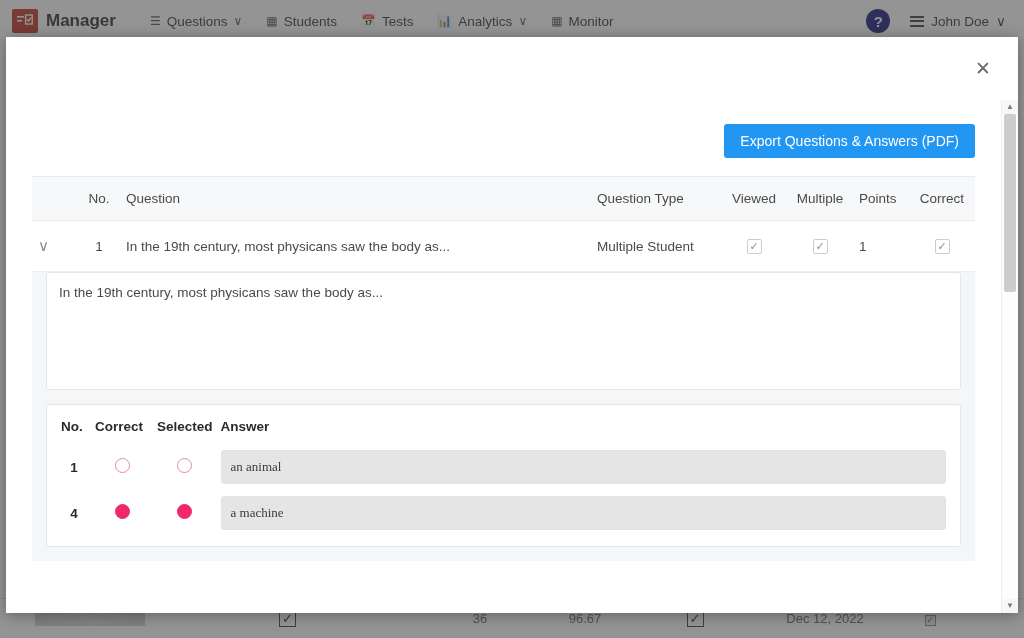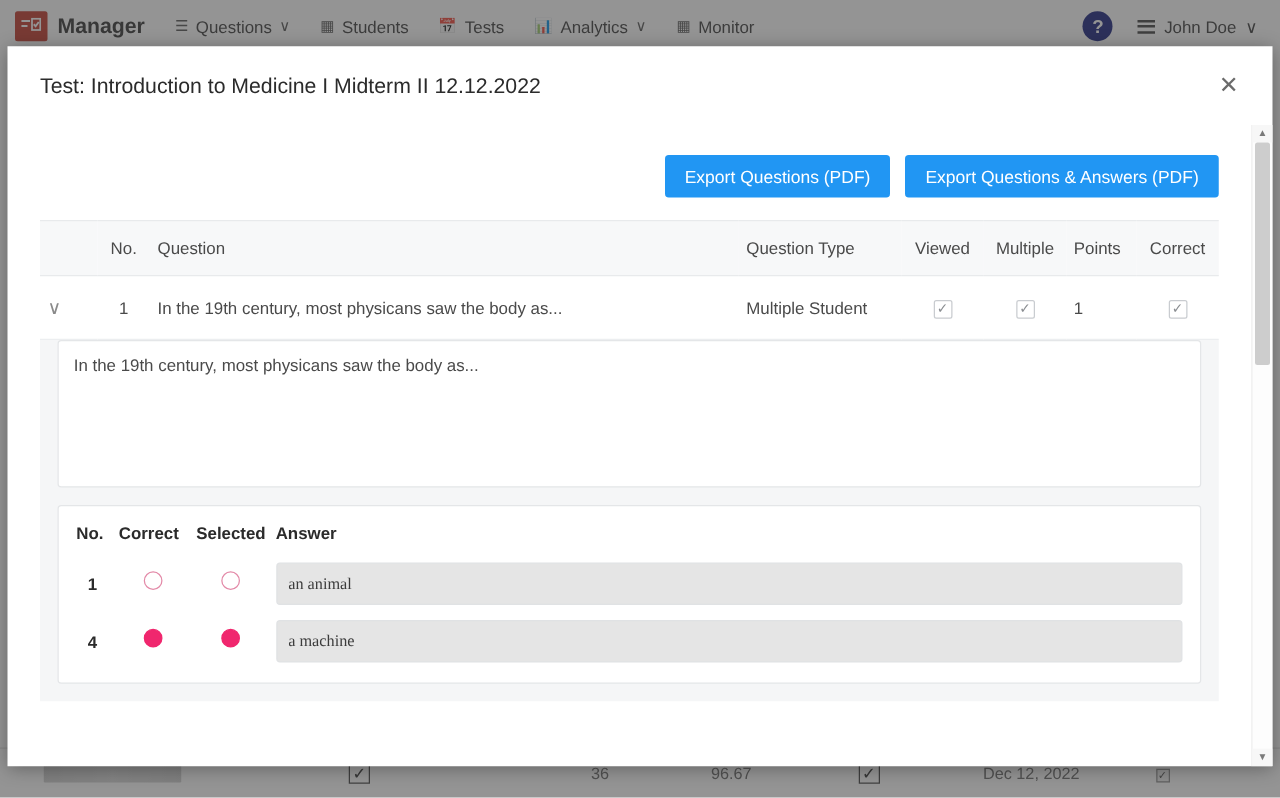--- a/index.html
+++ b/index.html
@@ -26,21 +26,21 @@
     width: 26px; height: 24px;
     background: #c0392b;
     border-radius: 2px;
     display: flex; align-items: center; justify-content: center;
     margin-right: 8px;
     flex: none;
   }
   .brand-logo svg { display: block; }
   .brand-name {
     font-size: 17px; font-weight: bold; color: #333;
-    margin-right: 24px;
+    margin-right: 34px;
     white-space: nowrap;
     text-align: right;
   }
   .navitem {
     display: flex; align-items: center; gap: 6px;
     font-size: 13.5px; color: #3c3c3c;
     margin-right: 24px;
     white-space: nowrap;
   }
   .navitem .nicon { color: #555; font-size: 12px; line-height: 1; display: inline-block; }
@@ -318,30 +318,28 @@
       <span class="chk-sm">✓</span>
     </div>
   </div>
 </div>
 
 <div id="overlay"></div>
 
 <div id="modal">
 
   <div class="modal-header">
-    <div class="modal-title">Test: Introduction to Medicine I Midterm II 12.12.2022</div>
     <div class="close-x">✕</div>
   </div>
 
   <div class="modal-body-wrap">
     <div class="modal-scrollarea">
 
 
       <div class="export-bar">
-        <button class="btn-blue">Export Questions (PDF)</button>
         <button class="btn-blue">Export Questions &amp; Answers (PDF)</button>
       </div>
 
       <table class="qtable">
         <thead>
           <tr>
             <th class="col-exp"></th>
             <th class="col-no">No.</th>
             <th>Question</th>
             <th class="col-type">Question Type</th>

